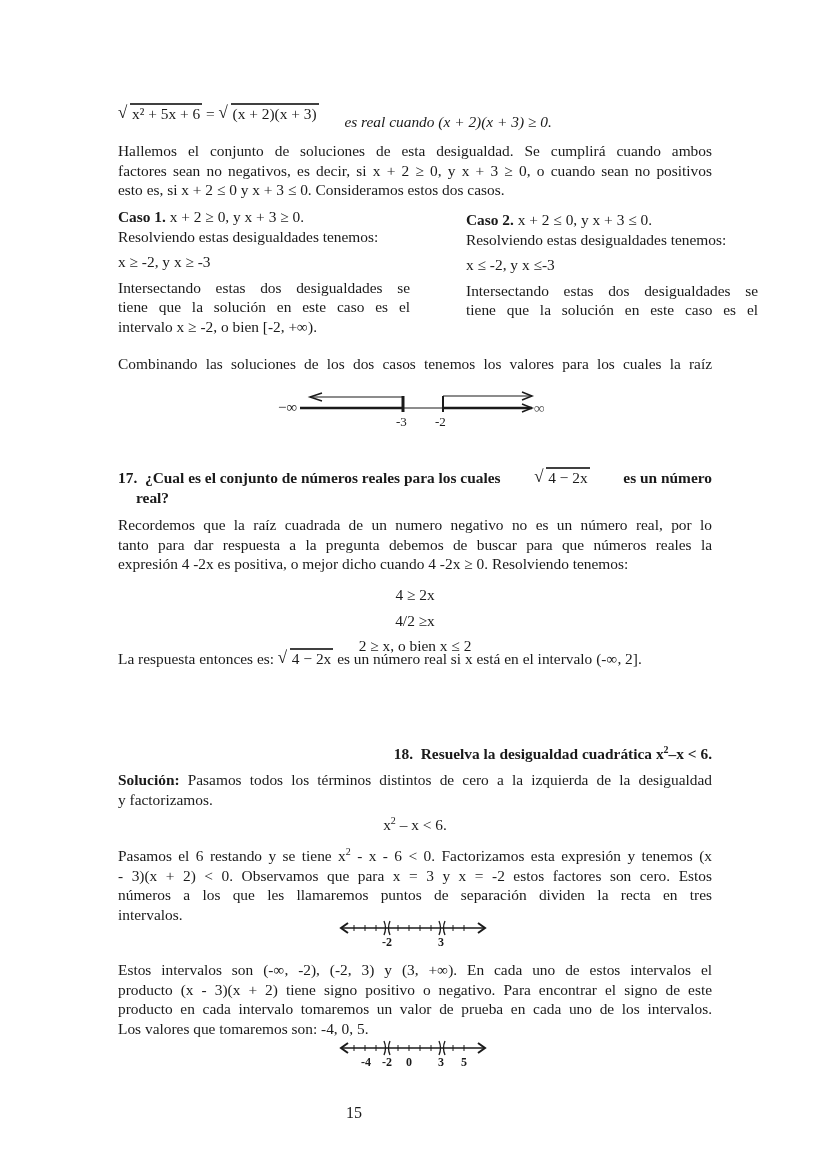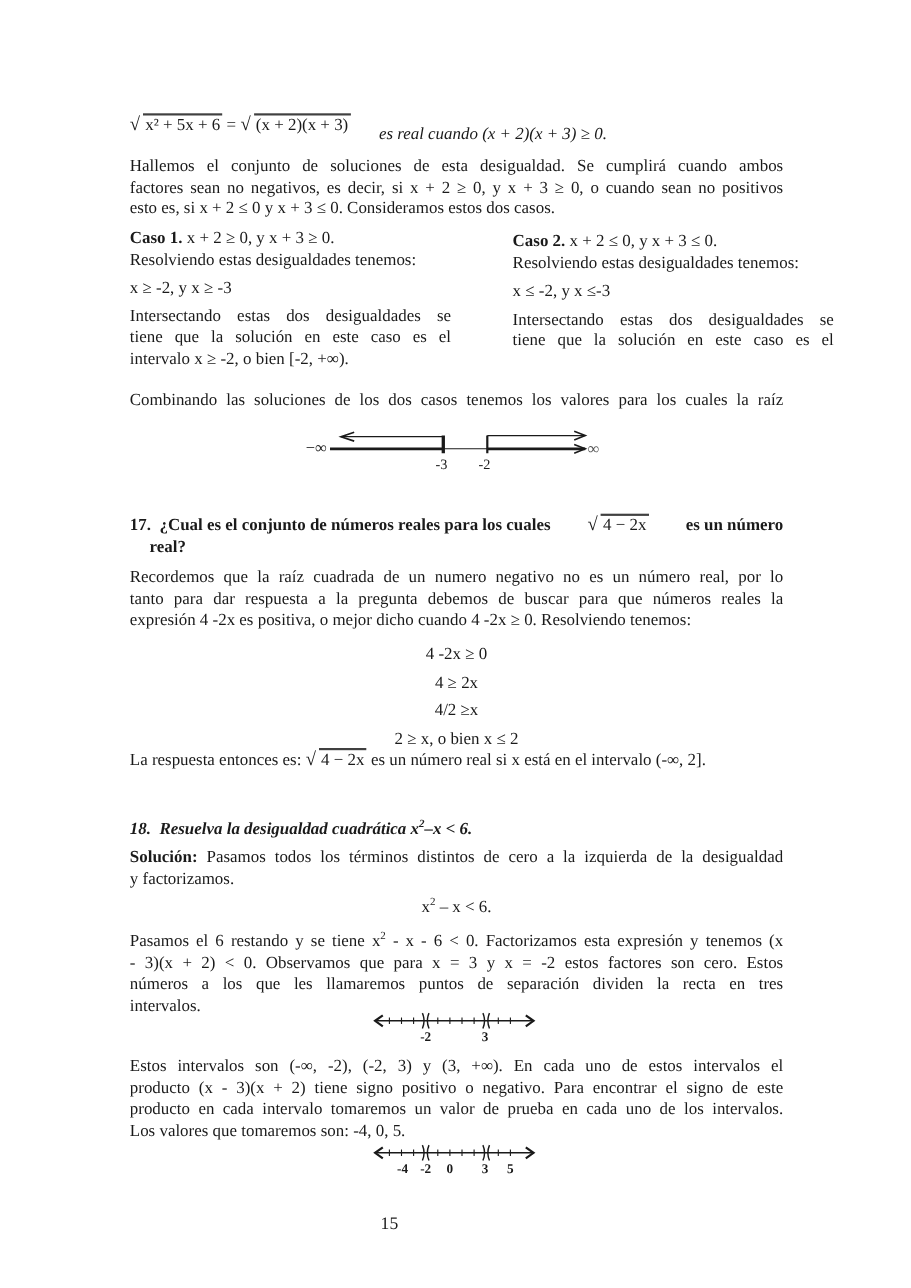--- a/index.html
+++ b/index.html
@@ -84,33 +84,32 @@
   <div style="padding-left:18px;">real?</div>
 </div>
 
 <div class="p" style="top:515px;">
   <span class="line-just">Recordemos que la raíz cuadrada de un numero negativo no es un número real, por lo</span>
   <span class="line-just">tanto para dar respuesta a la pregunta debemos de buscar para que números reales la</span>
   <span style="display:block">expresión 4 -2x es positiva, o mejor dicho cuando 4 -2x ≥ 0. Resolviendo tenemos:</span>
 </div>
 
 <div class="p center" style="top:582px; line-height:25.5px;">
-  <div>4 -2x ≥ 0</div>
   <div>4 ≥ 2x</div>
   <div>4/2 ≥x</div>
   <div>2 ≥ x, o bien x ≤ 2</div>
 </div>
 
-<div class="p" style="top:681px; text-align:left;">
+<div class="p" style="top:649px; text-align:left;">
   <span>La respuesta entonces es:</span>
   <span class="sqrt"><span class="rad">4 − 2x</span></span>
   <span>es un número real si x está en el intervalo (-∞, 2].</span>
 </div>
 
-<div class="p" style="top:744px; font-weight:bold; text-align:left;font-style:italic;">
+<div class="p" style="top:744px; font-weight:bold; text-align:right;">
   <span>18.</span>&nbsp; <span>Resuelva la desigualdad cuadrática x</span><sup>2</sup><span>–x &lt; 6.</span>
 </div>
 
 <div class="p" style="top:770px;">
   <span class="line-just"><b>Solución:</b><span> Pasamos todos los términos distintos de cero a la izquierda de la desigualdad</span></span>
   <span style="display:block">y factorizamos.</span>
 </div>
 
 <div class="p center" style="top:815px;">
   <span>x</span><sup>2</sup><span> – x &lt; 6.</span>

